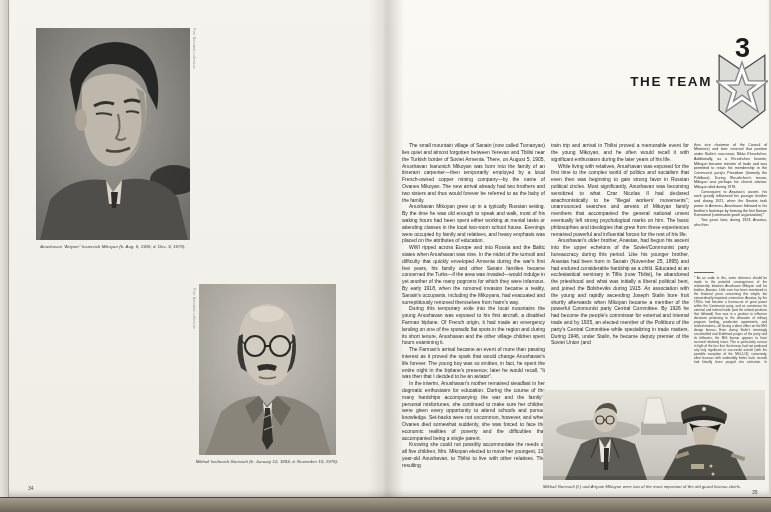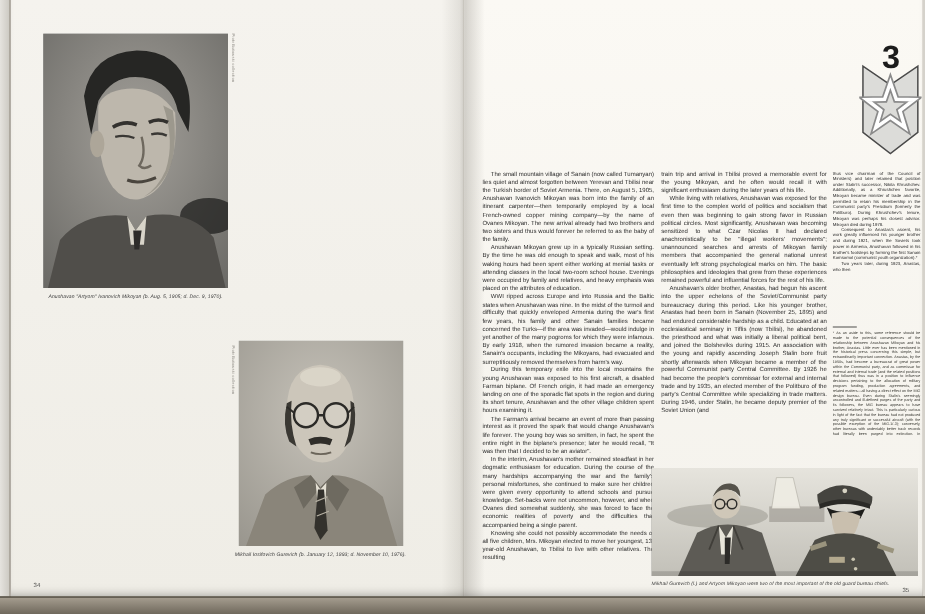--- a/index.html
+++ b/index.html
@@ -130,20 +130,21 @@
       </svg>
     </div>
     <div class="credit s50" id="credit2">Piotr Butowski collection</div>
     <div class="caption s50" id="caption2">Mikhail Iosifovich Gurevich (b. January 12, 1893; d. November 10, 1976).</div>
 
     <div class="pagenum s50" id="pagenum-left">34</div>
   </div>
 
   <div class="page page-right">
 
+    <div class="chapter-title">THE TEAM</div>
 
     <div class="chapter-badge">
       <svg viewBox="0 0 50 78">
         <path d="M25 20 L3 5 L3 58 L25 75 L47 58 L47 5 Z" fill="#dcdcd9" stroke="#4a4a4a" stroke-width="1.2"></path>
         <path d="M25 18 L29.7 31.5 L44 31.8 L32.6 40.5 L36.8 54.2 L25 46 L13.2 54.2 L17.4 40.5 L6 31.8 L20.3 31.5 Z" fill="none" stroke="#8a8a8a" stroke-width="5.5" stroke-linejoin="miter"></path>
         <path d="M25 18 L29.7 31.5 L44 31.8 L32.6 40.5 L36.8 54.2 L25 46 L13.2 54.2 L17.4 40.5 L6 31.8 L20.3 31.5 Z" fill="none" stroke="#ffffff" stroke-width="2.8" stroke-linejoin="miter"></path>
       </svg>
     </div>
     <div class="chapter-num">3</div>
 

